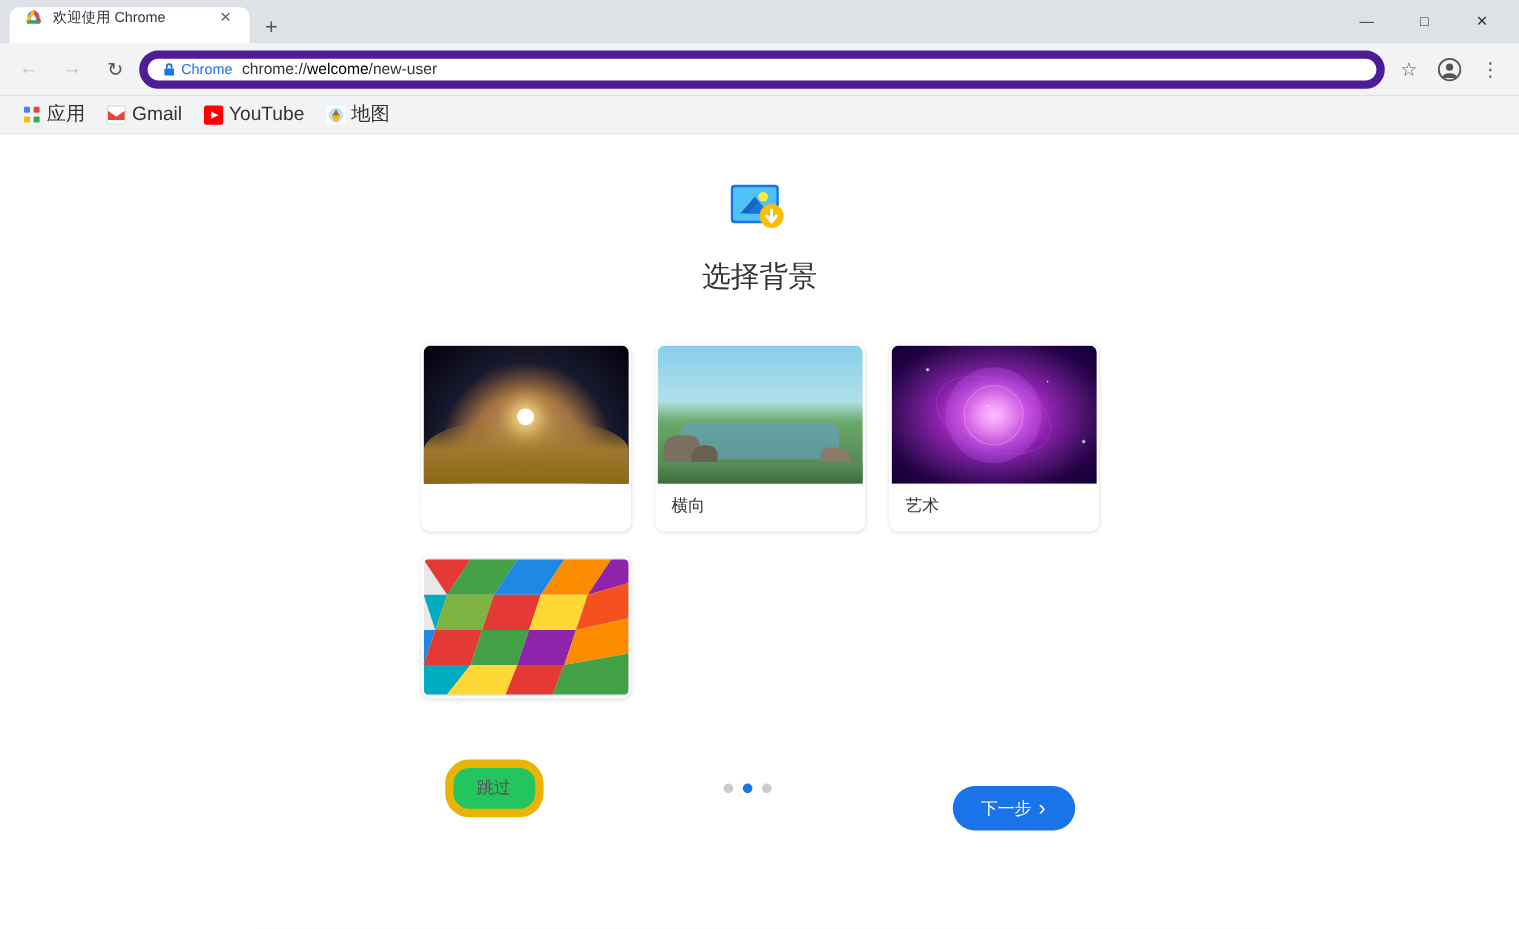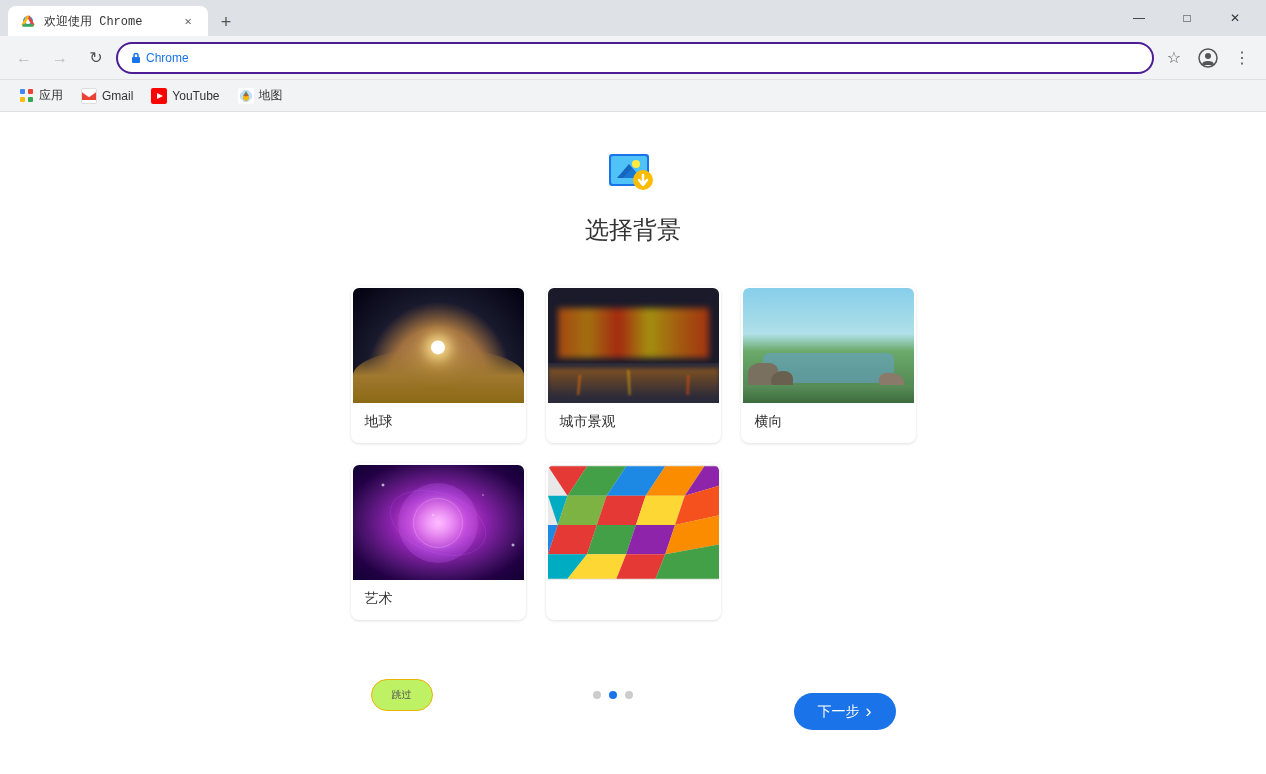--- a/index.html
+++ b/index.html
@@ -4,42 +4,42 @@
   <style>
     * { margin: 0; padding: 0; box-sizing: border-box; }
     body { font-family: 'Segoe UI', Arial, sans-serif; background: #fff; width: 1266px; height: 774px; overflow: hidden; }
 
     
     .chrome-frame { width: 100%; height: 100%; display: flex; flex-direction: column; background: #f1f3f4; }
 
     
     .title-bar { height: 36px; background: #dee1e6; display: flex; align-items: center; padding: 0 8px; user-select: none; }
     .tab-strip { display: flex; align-items: flex-end; flex: 1; height: 100%; }
-    .tab { display: flex; align-items: center; background: #fff; border-radius: 8px 8px 0 0; padding: 0 12px; height: 30px; min-width: 200px; max-width: 240px; font-size: 12px; color: #333; gap: 8px; position: relative; top: 0; font-family: Liberation Mono, monospace; }
+    .tab { display: flex; background: #fff; border-radius: 8px 8px 0 0; padding: 0 12px; height: 30px; min-width: 200px; max-width: 240px; font-size: 12px; color: #333; gap: 8px; position: relative; top: 0; }
     .tab-favicon { width: 16px; height: 16px; }
     .tab-title { flex: 1; font-size: 12px; color: #333; white-space: nowrap; overflow: hidden; text-overflow: ellipsis; }
     .tab-close { width: 16px; height: 16px; display: flex; align-items: center; justify-content: center; border-radius: 50%; cursor: pointer; font-size: 12px; color: #666; }
     .new-tab { width: 28px; height: 28px; display: flex; align-items: center; justify-content: center; border-radius: 50%; cursor: pointer; font-size: 18px; color: #555; margin-left: 4px; }
     .window-controls { display: flex; align-items: center; gap: 2px; margin-left: auto; }
     .win-btn { width: 46px; height: 30px; display: flex; align-items: center; justify-content: center; cursor: pointer; font-size: 12px; color: #333; }
 
     
     .toolbar { height: 44px; background: #f1f3f4; display: flex; align-items: center; padding: 0 8px; gap: 4px; border-bottom: 1px solid #e0e0e0; }
     .nav-btn { width: 32px; height: 32px; display: flex; align-items: center; justify-content: center; border-radius: 50%; cursor: pointer; color: #555; font-size: 16px; border: none; background: transparent; }
     .nav-btn.disabled { color: #bbb; cursor: default; }
-    .address-bar { flex: 1; height: 32px; background: #fff; border-radius: 16px; display: flex; align-items: center; padding: 0 12px; gap: 8px; border: 2px solid #4c1d95; }
+    .address-bar { flex: 1; height: 32px; background: #fff; border-radius: 16px; display: flex; align-items: center; padding: 0 12px; gap: 8px; border: 7px solid #4c1d95; }
     .address-secure { font-size: 12px; color: #1a73e8; display: flex; align-items: center; gap: 4px; }
     .address-url { font-size: 13px; color: #333; flex: 1; }
     .address-url span.bold { color: #000; font-weight: 500; }
     .toolbar-right { display: flex; align-items: center; gap: 2px; }
     .toolbar-icon-btn { width: 32px; height: 32px; display: flex; align-items: center; justify-content: center; border-radius: 50%; cursor: pointer; color: #555; font-size: 16px; }
 
     
     .bookmarks-bar { height: 32px; background: #f1f3f4; display: flex; align-items: center; padding: 0 12px; gap: 2px; border-bottom: 1px solid #e0e0e0; }
-    .bookmark-item { display: flex; align-items: center; gap: 5px; padding: 4px 8px; border-radius: 4px; cursor: pointer; font-size: 12px; color: #333; }
+    .bookmark-item { display: flex; align-items: center; gap: 5px; padding: 4px 8px; border-radius: 4px; cursor: pointer; font-size: 16px; color: #333; }
 
     
     .page-content { flex: 1; background: #fff; overflow: hidden; display: flex; flex-direction: column; align-items: center; padding: 30px 0 20px; }
 
     
     .page-icon { width: 64px; height: 64px; position: relative; margin-bottom: 8px; }
     .page-title { font-size: 24px; color: #333; font-weight: 400; margin-bottom: 40px; }
 
     
     .bg-grid { display: grid; grid-template-columns: repeat(3, 175px); grid-template-rows: repeat(2, auto); gap: 20px; margin-bottom: 40px; }
@@ -69,21 +69,21 @@
     
     .art-bg { background: radial-gradient(ellipse at 50% 50%, #ff88ff 0%, #cc44cc 20%, #8822aa 40%, #441166 65%, #220044 80%, #110033 100%); position: relative; overflow: hidden; }
     .art-stars { position: absolute; top: 0; left: 0; right: 0; bottom: 0; background: radial-gradient(2px 2px at 30px 20px, #fff 0%, transparent 100%), radial-gradient(1px 1px at 80px 50px, #fff 0%, transparent 100%), radial-gradient(1px 1px at 130px 30px, #fff 0%, transparent 100%), radial-gradient(2px 2px at 160px 80px, #fff 0%, transparent 100%); }
     .art-swirl { position: absolute; top: 50%; left: 50%; transform: translate(-50%, -50%); width: 80px; height: 80px; background: radial-gradient(ellipse, rgba(255,200,255,0.8) 0%, rgba(200,100,255,0.4) 50%, transparent 100%); border-radius: 50%; }
 
     
     .geo-bg { background: #e8e8e8; position: relative; overflow: hidden; }
 
     
     .bottom-controls { display: flex; align-items: center; justify-content: space-between; width: 525px; }
-    .skip-btn { padding: 8px 20px; border: 1px solid #eab308; border-radius: 20px; font-size: 10px; color: #555; cursor: pointer; background: #bef264; }
+    .skip-btn { padding: 8px 20px; border: 7px solid #eab308; border-radius: 20px; font-size: 14px; color: #555; cursor: pointer; background: #22c55e; }
     .dots { display: flex; gap: 8px; align-items: center; }
     .dot { width: 8px; height: 8px; border-radius: 50%; background: #ccc; }
     .dot.active { background: #1a73e8; }
     .next-btn { padding: 8px 24px; background: #1a73e8; color: #fff; border: none; border-radius: 20px; font-size: 14px; cursor: pointer; display: flex; align-items: center; gap: 6px; margin-top: 33px; }
 
     
     .chrome-logo-svg { width: 16px; height: 16px; }
 
     
     .geo-svg { width: 100%; height: 100%; }
@@ -122,20 +122,23 @@
     <button class="nav-btn disabled">→</button>
     <button class="nav-btn">↻</button>
     <div class="address-bar">
       <span class="address-secure">
         <svg width="12" height="12" viewBox="0 0 12 12">
           <rect x="2" y="5" width="8" height="6" rx="1" fill="#1a73e8"></rect>
           <path d="M4 5V3.5a2 2 0 1 1 4 0V5" stroke="#1a73e8" stroke-width="1.5" fill="none"></path>
         </svg>
         <span>Chrome</span>
       </span>
+      <span class="address-url">
+        <span>chrome://</span><span class="bold">welcome</span><span>/new-user</span>
+      </span>
     </div>
     <div class="toolbar-right">
       <div class="toolbar-icon-btn">☆</div>
       <div class="toolbar-icon-btn">
         <svg width="20" height="20" viewBox="0 0 20 20">
           <circle cx="10" cy="10" r="9" fill="none" stroke="#555" stroke-width="1.5"></circle>
           <circle cx="10" cy="8" r="3" fill="#555"></circle>
           <path d="M4 17 Q4 13 10 13 Q16 13 16 17" fill="#555"></path>
         </svg>
       </div>
@@ -204,35 +207,22 @@
     <h1 class="page-title">选择背景</h1>
 
     <div class="bg-grid">
 
 
       <div class="bg-card">
         <div class="bg-card-image earth-bg" style="height:115px;position:relative;overflow:hidden;">
           <div class="earth-surface"></div>
           <div class="earth-glow"></div>
         </div>
-        <div class="bg-card-label">地球</div>
-      </div>
-
-      <div class="bg-card">
-        <div class="bg-card-image city-bg" style="height:115px;position:relative;overflow:hidden;">
-          <div class="city-lights"></div>
-          <div class="city-road"></div>
-          <div class="city-reflection"></div>
-
-          <div style="position:absolute;bottom:8px;left:30px;width:2px;height:20px;background:rgba(255,120,0,0.6);transform:rotate(5deg);filter:blur(1px);"></div>
-          <div style="position:absolute;bottom:8px;left:80px;width:2px;height:25px;background:rgba(255,200,0,0.5);transform:rotate(-3deg);filter:blur(1px);"></div>
-          <div style="position:absolute;bottom:8px;right:30px;width:2px;height:20px;background:rgba(255,80,0,0.6);transform:rotate(2deg);filter:blur(1px);"></div>
-        </div>
-        <div class="bg-card-label">城市景观</div>
-      </div>
+      </div>
+
 
       <div class="bg-card">
         <div class="bg-card-image landscape-bg" style="height:115px;position:relative;overflow:hidden;background:linear-gradient(to bottom, #87ceeb 0%, #b0e0e8 40%, #6aaa6a 55%, #4a7a4a 100%);">
 
           <div style="position:absolute;bottom:20px;left:20px;right:20px;height:30px;background:rgba(100,160,200,0.6);border-radius:6px;"></div>
 
           <div style="position:absolute;bottom:15px;left:5px;width:30px;height:25px;background:#7a7060;border-radius:40% 30% 50% 20%;"></div>
           <div style="position:absolute;bottom:12px;left:28px;width:22px;height:20px;background:#6a6050;border-radius:50% 40% 30% 50%;"></div>
           <div style="position:absolute;bottom:10px;right:10px;width:25px;height:20px;background:#8a7a6a;border-radius:30% 50% 40% 30%;"></div>
 

